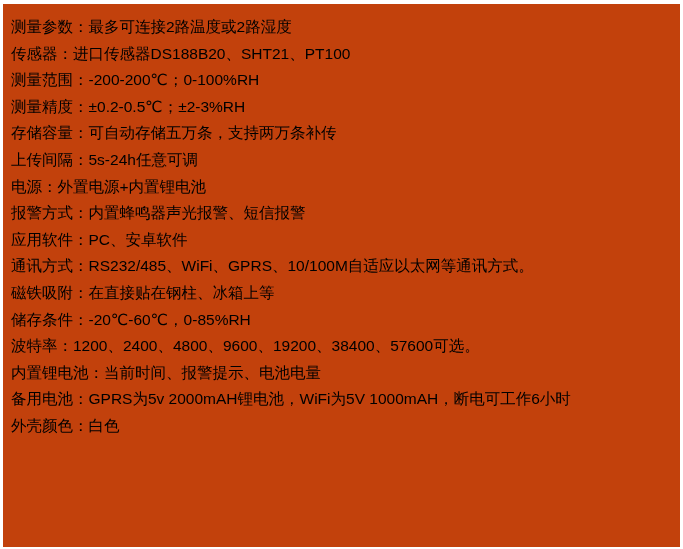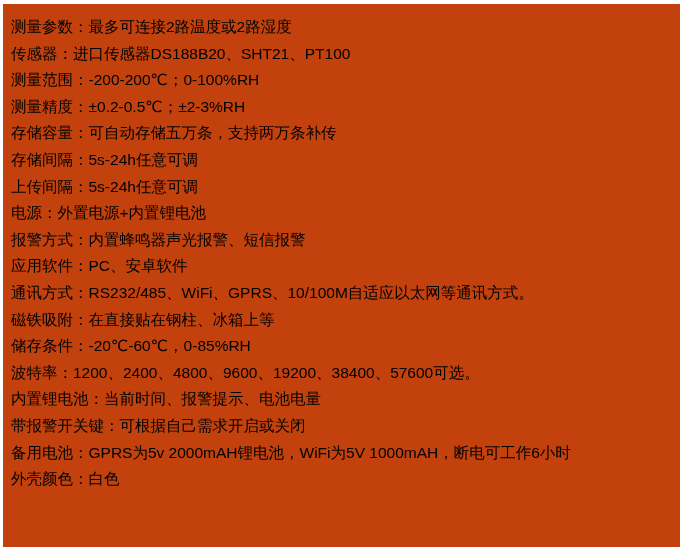--- a/index.html
+++ b/index.html
@@ -43,26 +43,24 @@
 </style>
 </head>
 <body>
 
 <div id="spec-sheet">
     <div class="spec-row"><span class="spec-label">测量参数：</span><span class="spec-value plain">最多可连接2路温度或2路湿度</span></div>
     <div class="spec-row"><span class="spec-label">传感器：</span><span class="spec-value">进口传感器DS188B20、SHT21、PT100</span></div>
     <div class="spec-row"><span class="spec-label">测量范围：</span><span class="spec-value">-200-200℃；0-100%RH</span></div>
     <div class="spec-row"><span class="spec-label">测量精度：</span><span class="spec-value">±0.2-0.5℃；±2-3%RH</span></div>
     <div class="spec-row"><span class="spec-label">存储容量：</span><span class="spec-value plain">可自动存储五万条，支持两万条补传</span></div>
-    <div class="spec-row"><span class="spec-label">存储间隔：</span><span class="spec-value">5s-24h任意可调</span></div>
     <div class="spec-row"><span class="spec-label">上传间隔：</span><span class="spec-value">5s-24h任意可调</span></div>
     <div class="spec-row"><span class="spec-label">电源：</span><span class="spec-value plain">外置电源+内置锂电池</span></div>
     <div class="spec-row"><span class="spec-label">报警方式：</span><span class="spec-value plain">内置蜂鸣器声光报警、短信报警</span></div>
     <div class="spec-row"><span class="spec-label">应用软件：</span><span class="spec-value">PC、安卓软件</span></div>
     <div class="spec-row"><span class="spec-label">通讯方式：</span><span class="spec-value plain">RS232/485、WiFi、GPRS、10/100M自适应以太网等通讯方式。</span></div>
     <div class="spec-row"><span class="spec-label">磁铁吸附：</span><span class="spec-value plain">在直接贴在钢柱、冰箱上等</span></div>
     <div class="spec-row"><span class="spec-label">储存条件：</span><span class="spec-value">-20℃-60℃，0-85%RH</span></div>
     <div class="spec-row"><span class="spec-label">波特率：</span><span class="spec-value">1200、2400、4800、9600、19200、38400、57600可选。</span></div>
     <div class="spec-row"><span class="spec-label">内置锂电池：</span><span class="spec-value plain">当前时间、报警提示、电池电量</span></div>
-    <div class="spec-row"><span class="spec-label">带报警开关键：</span><span class="spec-value plain">可根据自己需求开启或关闭</span></div>
     <div class="spec-row"><span class="spec-label">备用电池：</span><span class="spec-value">GPRS为5v 2000mAH锂电池，WiFi为5V 1000mAH，断电可工作6小时</span></div>
     <div class="spec-row"><span class="spec-label">外壳颜色：</span><span class="spec-value plain">白色</span></div>
   </div>
 
 </body></html>

